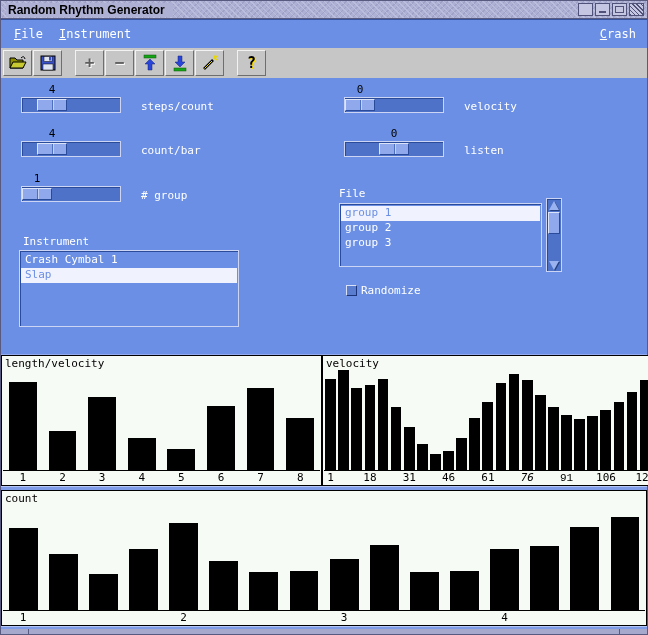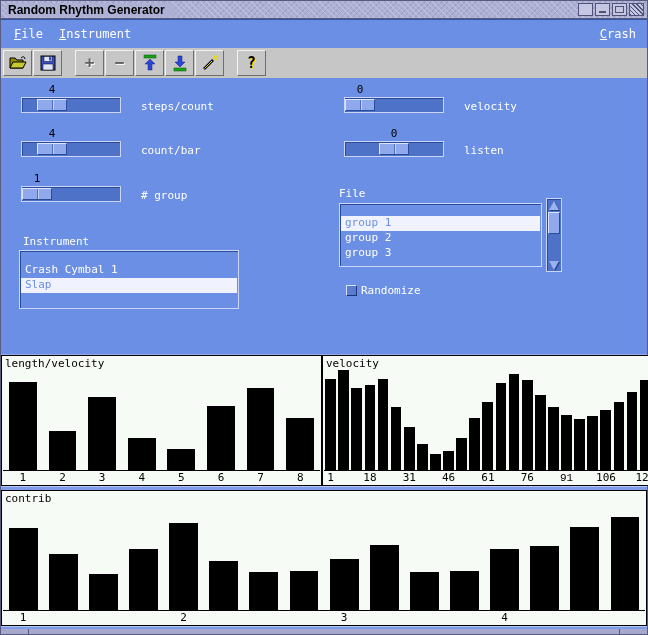--- a/index.html
+++ b/index.html
@@ -71,21 +71,21 @@
     position:absolute;top:1px;left:0;width:30px;height:12px;
     background:#8fa9ec;border:1px solid;border-color:#dce4fa #2a4a9a #2a4a9a #dce4fa;
   }
   .slider-handle::after{content:"";position:absolute;left:14px;top:0;bottom:0;width:1px;background:#4d6fc0;box-shadow:1px 0 0 #c5d2f6;}
   .slider-label{position:absolute;left:120px;top:16px;white-space:nowrap;}
   
   .panel-label{position:absolute;white-space:nowrap;}
   .listbox{
     position:absolute;background:#6b8fe4;
     border:1px solid #ccd6f4;box-shadow:inset 1px 1px 0 #2a4a9a;
-    padding:12px 1px;overflow:hidden;
+    padding:2px 1px;overflow:hidden;
   }
   .list-item{height:15px;line-height:14px;padding-left:4px;color:#fff;white-space:nowrap;}
   .list-item.selected{background:#f0f3fd;color:#6b8fe4;}
   
   .scrollbar{
     position:absolute;left:545px;top:120px;width:16px;height:74px;
     background:#4d72c8;border:1px solid #ccd6f4;box-shadow:inset 1px 1px 0 #2a4a9a;
   }
   .sb-btn{position:absolute;left:1px;right:1px;height:12px;display:flex;align-items:center;justify-content:center;}
   .sb-up{top:0;}
@@ -242,21 +242,21 @@
       <div class="sb-thumb"></div>
       <div class="sb-btn sb-down">
           <div class="tri-down"></div>
         </div>
     </div>
 
     <div class="checkbox"></div>
     <span class="checkbox-label">Randomize</span>
 
     <span class="panel-label" style="left:22px;top:157px;">Instrument</span>
-    <div class="listbox" id="instrument-list" style="left:18px;top:172px;width:220px;height:59px;">
+    <div class="listbox" id="instrument-list" style="left:18px;top:172px;width:220px;height:77px;">
         <div class="list-item">Crash Cymbal 1</div>
         <div class="list-item selected">Slap</div>
       </div>
 
   </div>
 
   <div class="chart" style="left:1px;top:355px;width:321px;height:131px;">
     <span class="chart-title">length/velocity</span>
     <div class="chart-bars">
         <div class="chart-bar" style="height: 77%; width: 8.75%; background: rgb(0, 0, 0);"></div>
@@ -309,31 +309,31 @@
         <div class="chart-bar" style="height: 68%; width: 3.15385%; background: rgb(0, 0, 0);"></div>
         <div class="chart-bar" style="height: 79%; width: 3.15385%; background: rgb(0, 0, 0);"></div>
         <div class="chart-bar" style="height: 86%; width: 3.15385%; background: rgb(0, 0, 0);"></div>
       </div>
     <div class="chart-xlabels">
         <span class="chart-xlabel" style="left: 1.92308%;">1</span>
         <span class="chart-xlabel" style="left: 13.4615%;">18</span>
         <span class="chart-xlabel" style="left: 25%;">31</span>
         <span class="chart-xlabel" style="left: 36.5385%;">46</span>
         <span class="chart-xlabel" style="left: 48.0769%;">61</span>
-        <span class="chart-xlabel" style="left: 59.6154%;">76</span>
+        <span class="chart-xlabel" style="left: 59.6154%; font-style: italic;">76</span>
         <span class="chart-xlabel" style="left: 71.1538%; font-family: Liberation Mono, monospace;">91</span>
         <span class="chart-xlabel" style="left: 82.6923%;">106</span>
         <span class="chart-xlabel" style="left: 94.2308%;">121</span>
       </div>
   </div>
 
   <div class="hstrip" style="top:486px;height:4px;"></div>
 
   <div class="chart" style="left:1px;top:490px;width:646px;height:136px;">
-    <span class="chart-title">contrib</span>
+    <span class="chart-title">count</span>
     <div class="chart-bars">
         <div class="chart-bar" style="height: 69%; width: 4.5%; background: rgb(0, 0, 0);"></div>
         <div class="chart-bar" style="height: 47%; width: 4.5%; background: rgb(0, 0, 0);"></div>
         <div class="chart-bar" style="height: 30%; width: 4.5%; background: rgb(0, 0, 0);"></div>
         <div class="chart-bar" style="height: 51%; width: 4.5%; background: rgb(0, 0, 0);"></div>
         <div class="chart-bar" style="height: 73%; width: 4.5%; background: rgb(0, 0, 0);"></div>
         <div class="chart-bar" style="height: 41%; width: 4.5%; background: rgb(0, 0, 0);"></div>
         <div class="chart-bar" style="height: 32%; width: 4.5%; background: rgb(0, 0, 0);"></div>
         <div class="chart-bar" style="height: 33%; width: 4.5%; background: rgb(0, 0, 0);"></div>
         <div class="chart-bar" style="height: 43%; width: 4.5%; background: rgb(0, 0, 0);"></div>

